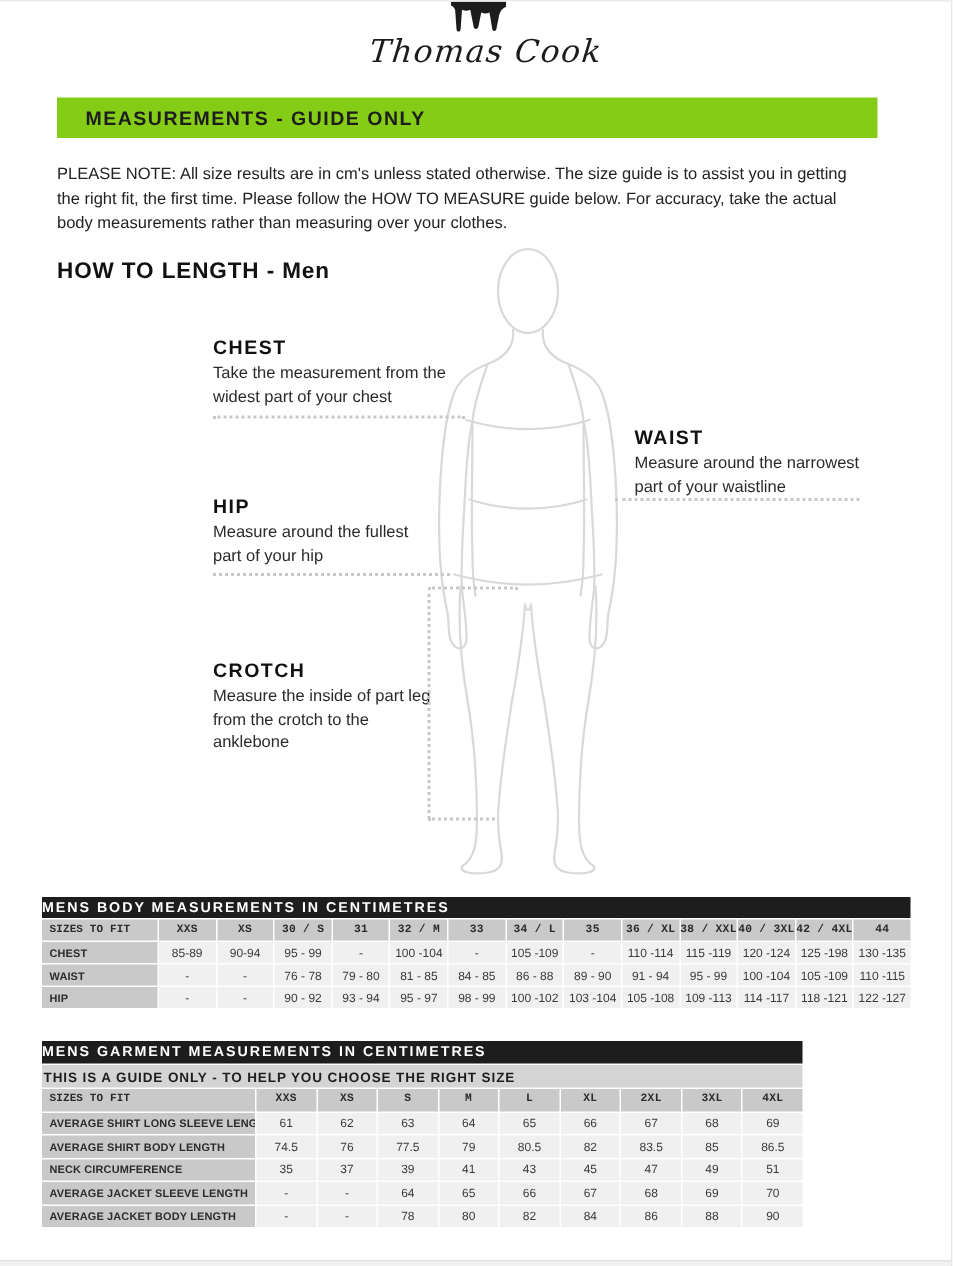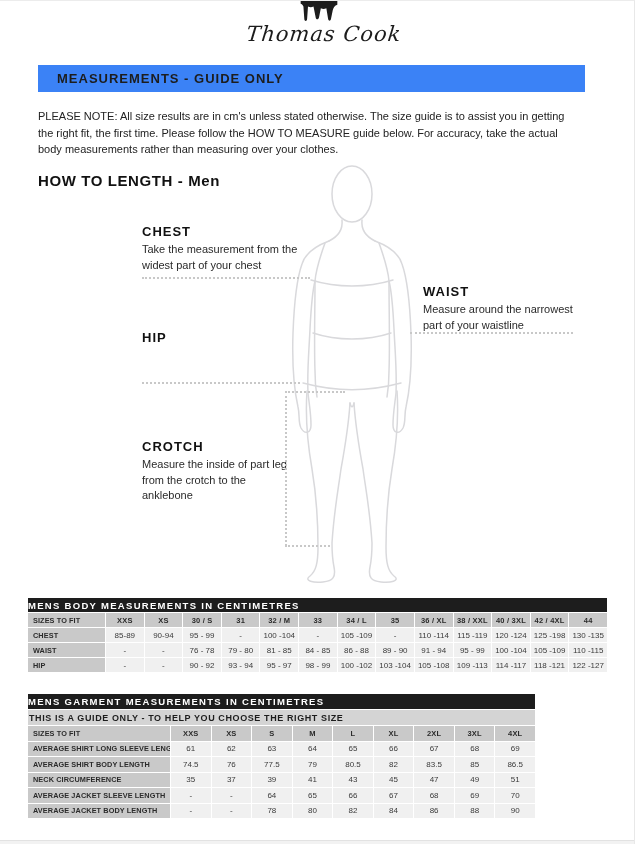--- a/index.html
+++ b/index.html
@@ -8,21 +8,21 @@
         border-top:1px solid #ececec;border-right:1px solid #e8e8e8;box-sizing:border-box;}
   .abs{position:absolute;}
 
   
   #logo-glyph{left:299px;top:0;width:40px;height:22px;}
   #logo-text{left:0;top:21px;width:648px;text-align:center;
              font-family:"DejaVu Serif",serif;font-style:italic;font-size:21px;
              color:#1c1c1c;letter-spacing:1px;transform:skewX(-6deg);}
 
   
-  #title-bar{left:38px;top:64px;width:547px;height:27px;background:#3b82f6;
+  #title-bar{left:38px;top:64px;width:547px;height:27px;background:#84cc16;
              display:flex;align-items:center;padding-left:19px;box-sizing:border-box;
              font-size:13px;font-weight:bold;letter-spacing:1px;color:#1d1d1d;}
 
   
   #note{left:38px;top:107px;width:540px;font-size:11px;line-height:16.5px;color:#222;}
   #note b{font-weight:normal;margin-top:28px;}
 
   #section-title{left:38px;top:171px;font-size:15px;font-weight:bold;letter-spacing:.6px;color:#111;}
 
   
@@ -55,21 +55,21 @@
 
   
   .t-title{background:#1d1d1d;color:#ffffff;font-weight:bold;font-size:9.5px;
            letter-spacing:1.3px;display:flex;align-items:center;padding-left:0;
            box-sizing:border-box;height:15px;}
   .t-sub{background:#d4d4d4;color:#1d1d1d;font-weight:bold;font-size:9px;
          letter-spacing:.6px;display:flex;align-items:center;padding-left:1px;
          box-sizing:border-box;height:15px;margin-top:1px;}
   .t-grid{display:grid;gap:1px;background:#ffffff;margin-top:1px;}
   .cell{display:flex;align-items:center;justify-content:center;overflow:hidden;white-space:nowrap;}
-  .hcell{background:#c9c9c9;font-size:7.5px;font-weight:bold;color:#2b2b2b;letter-spacing:.2px;}
+  .hcell{background:#c9c9c9;font-size:7.5px;font-weight:bold;color:#2b2b2b;letter-spacing:.2px;font-family:Liberation Mono, monospace;}
   .lcell{background:#c9c9c9;font-size:7.3px;font-weight:bold;color:#2b2b2b;
          justify-content:flex-start;padding-left:5px;letter-spacing:.1px;}
   .vcell{background:#f0f0f0;font-size:8px;color:#3a3a3a;}
 
   #body-table{left:28px;top:597px;width:579px;}
   #body-table .t-title{height:14px;}
   #body-table .t-grid{grid-template-columns:77px repeat(13,1fr);grid-auto-rows:14px;}
 
   #garment-table{left:28px;top:693px;width:507px;}
   #garment-table .t-grid{grid-template-columns:142px repeat(9,1fr);grid-auto-rows:14.5px;}
@@ -114,20 +114,21 @@
 
   <div id="chest-label" class="abs m-label">CHEST</div>
   <div id="chest-desc" class="abs m-desc">Take the measurement from the widest part of your chest</div>
   <div id="chest-line" class="abs dotline"></div>
 
   <div id="waist-label" class="abs m-label">WAIST</div>
   <div id="waist-desc" class="abs m-desc">Measure around the narrowest part of  your waistline</div>
   <div id="waist-line" class="abs dotline"></div>
 
   <div id="hip-label" class="abs m-label">HIP</div>
+  <div id="hip-desc" class="abs m-desc">Measure around the fullest part of your hip</div>
   <div id="hip-line" class="abs dotline"></div>
 
   <div id="crotch-label" class="abs m-label">CROTCH</div>
   <div id="crotch-desc" class="abs m-desc">Measure the inside of part leg from the crotch to the anklebone</div>
   <div id="crotch-line-v" class="abs dotline-v"></div>
   <div id="crotch-line-top" class="abs dotline"></div>
   <div id="crotch-line-bot" class="abs dotline"></div>
 
   <div id="body-table" class="abs">
     <div class="t-title">MENS BODY MEASUREMENTS IN CENTIMETRES</div>

